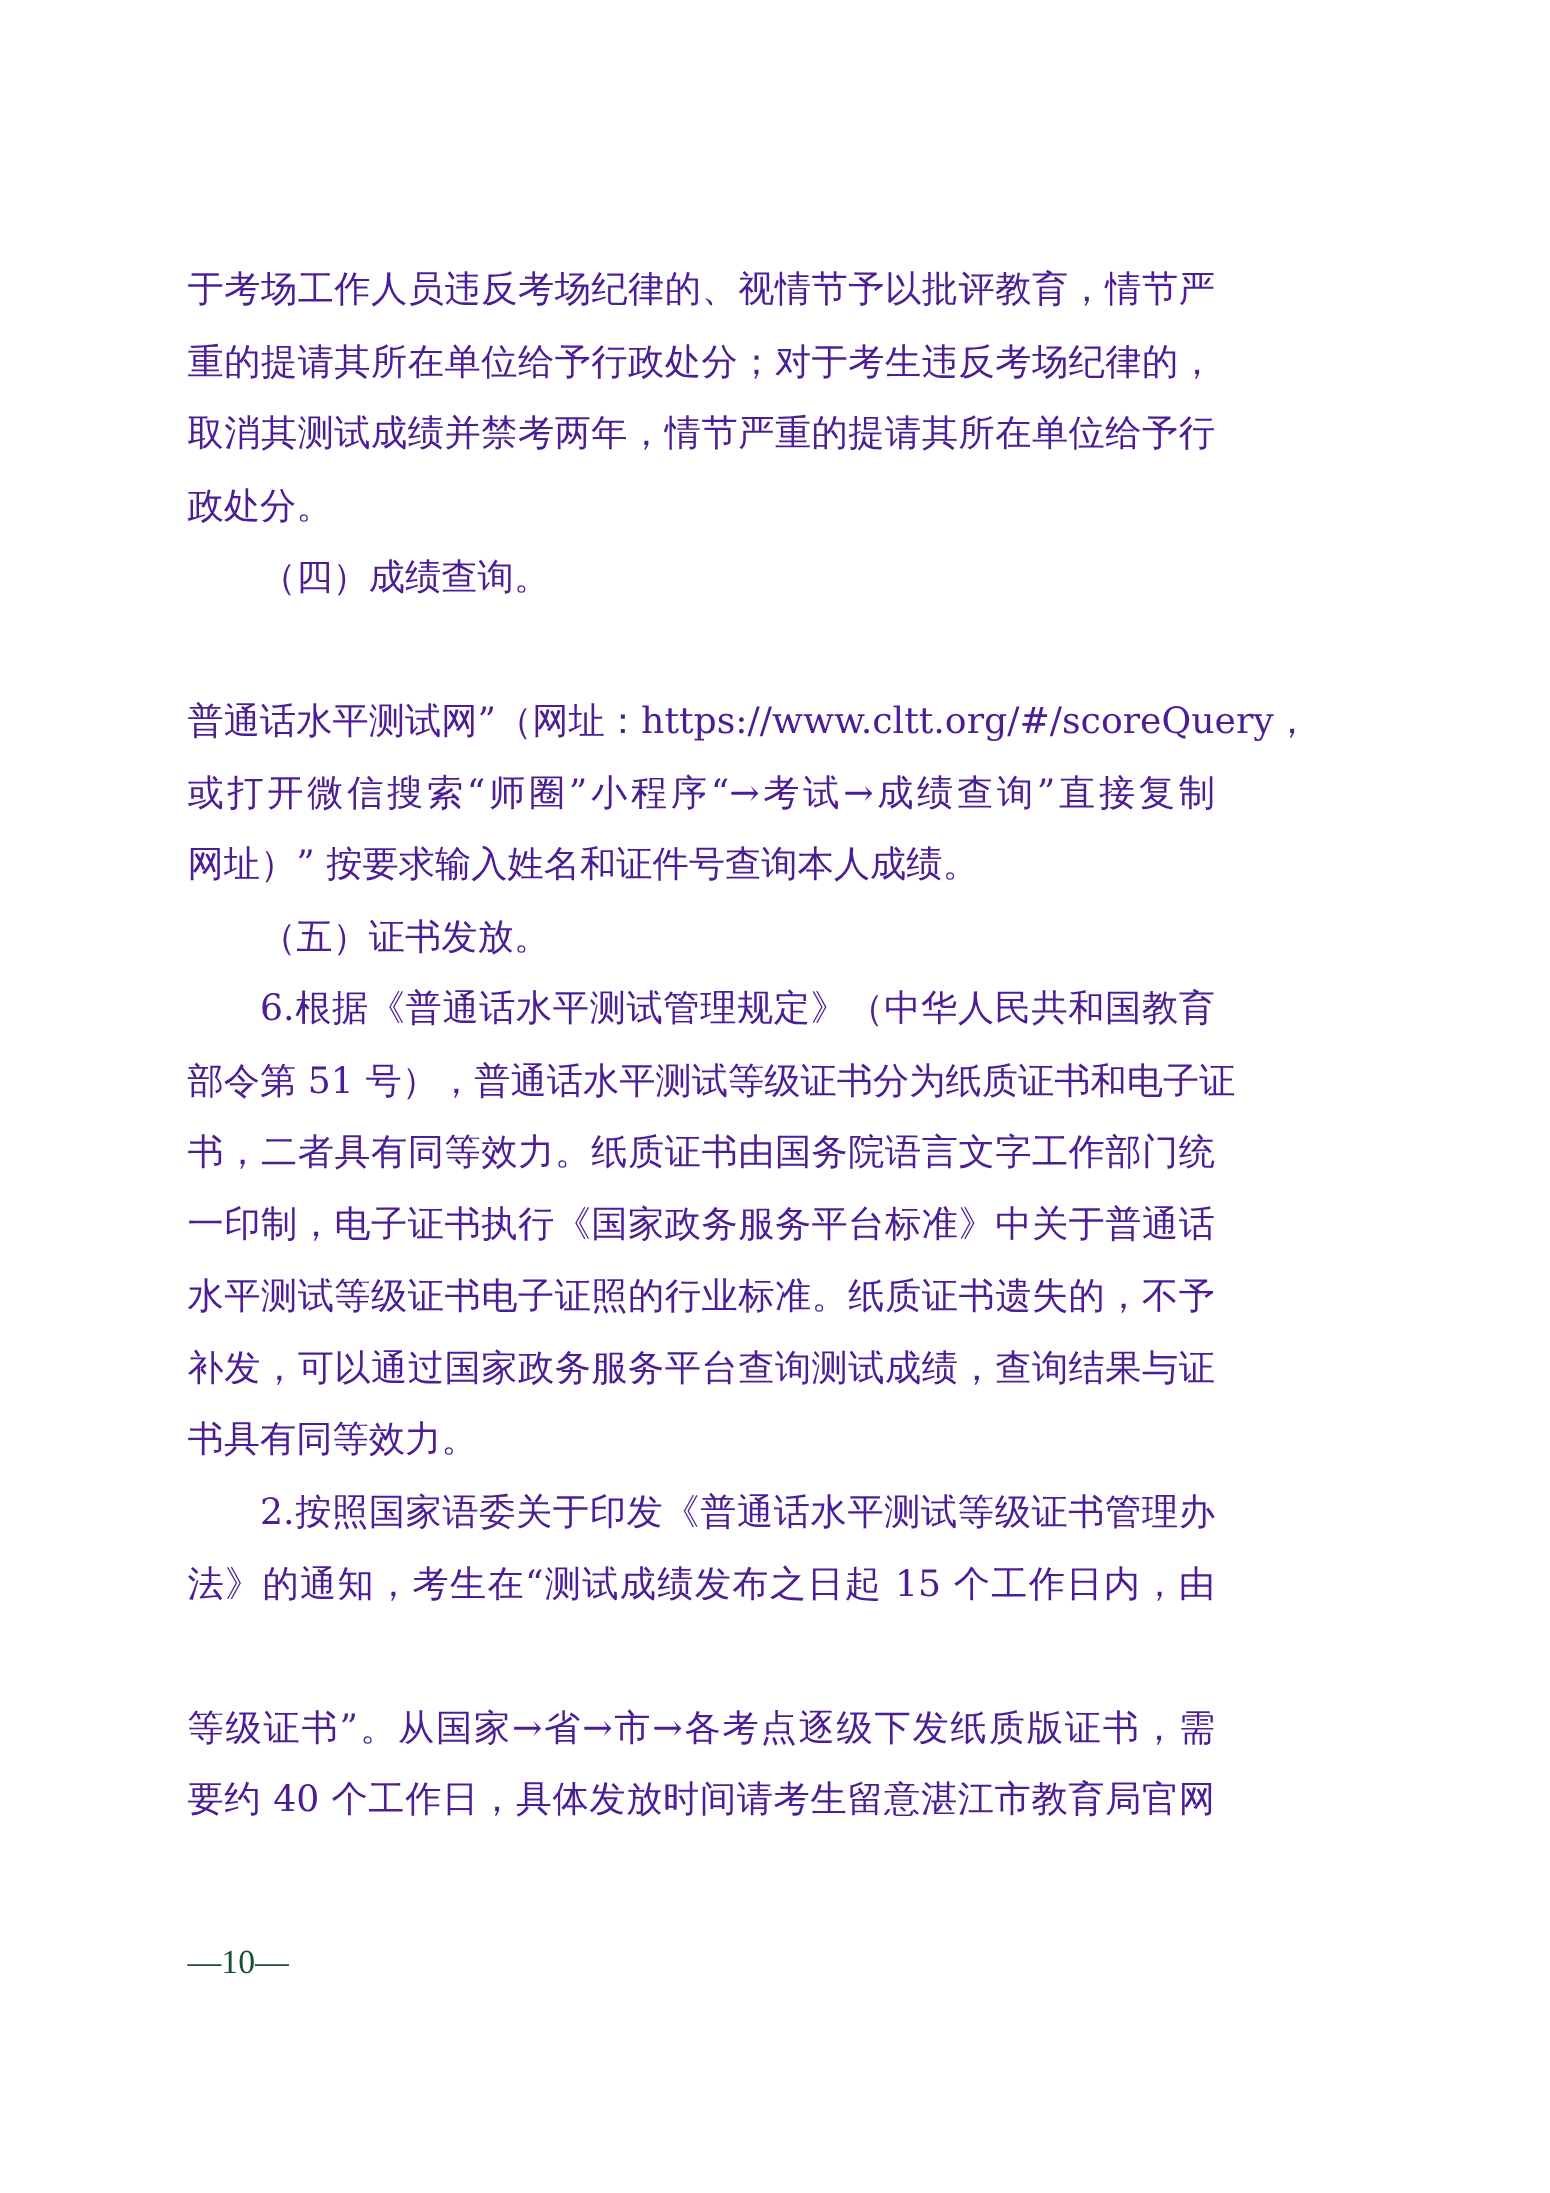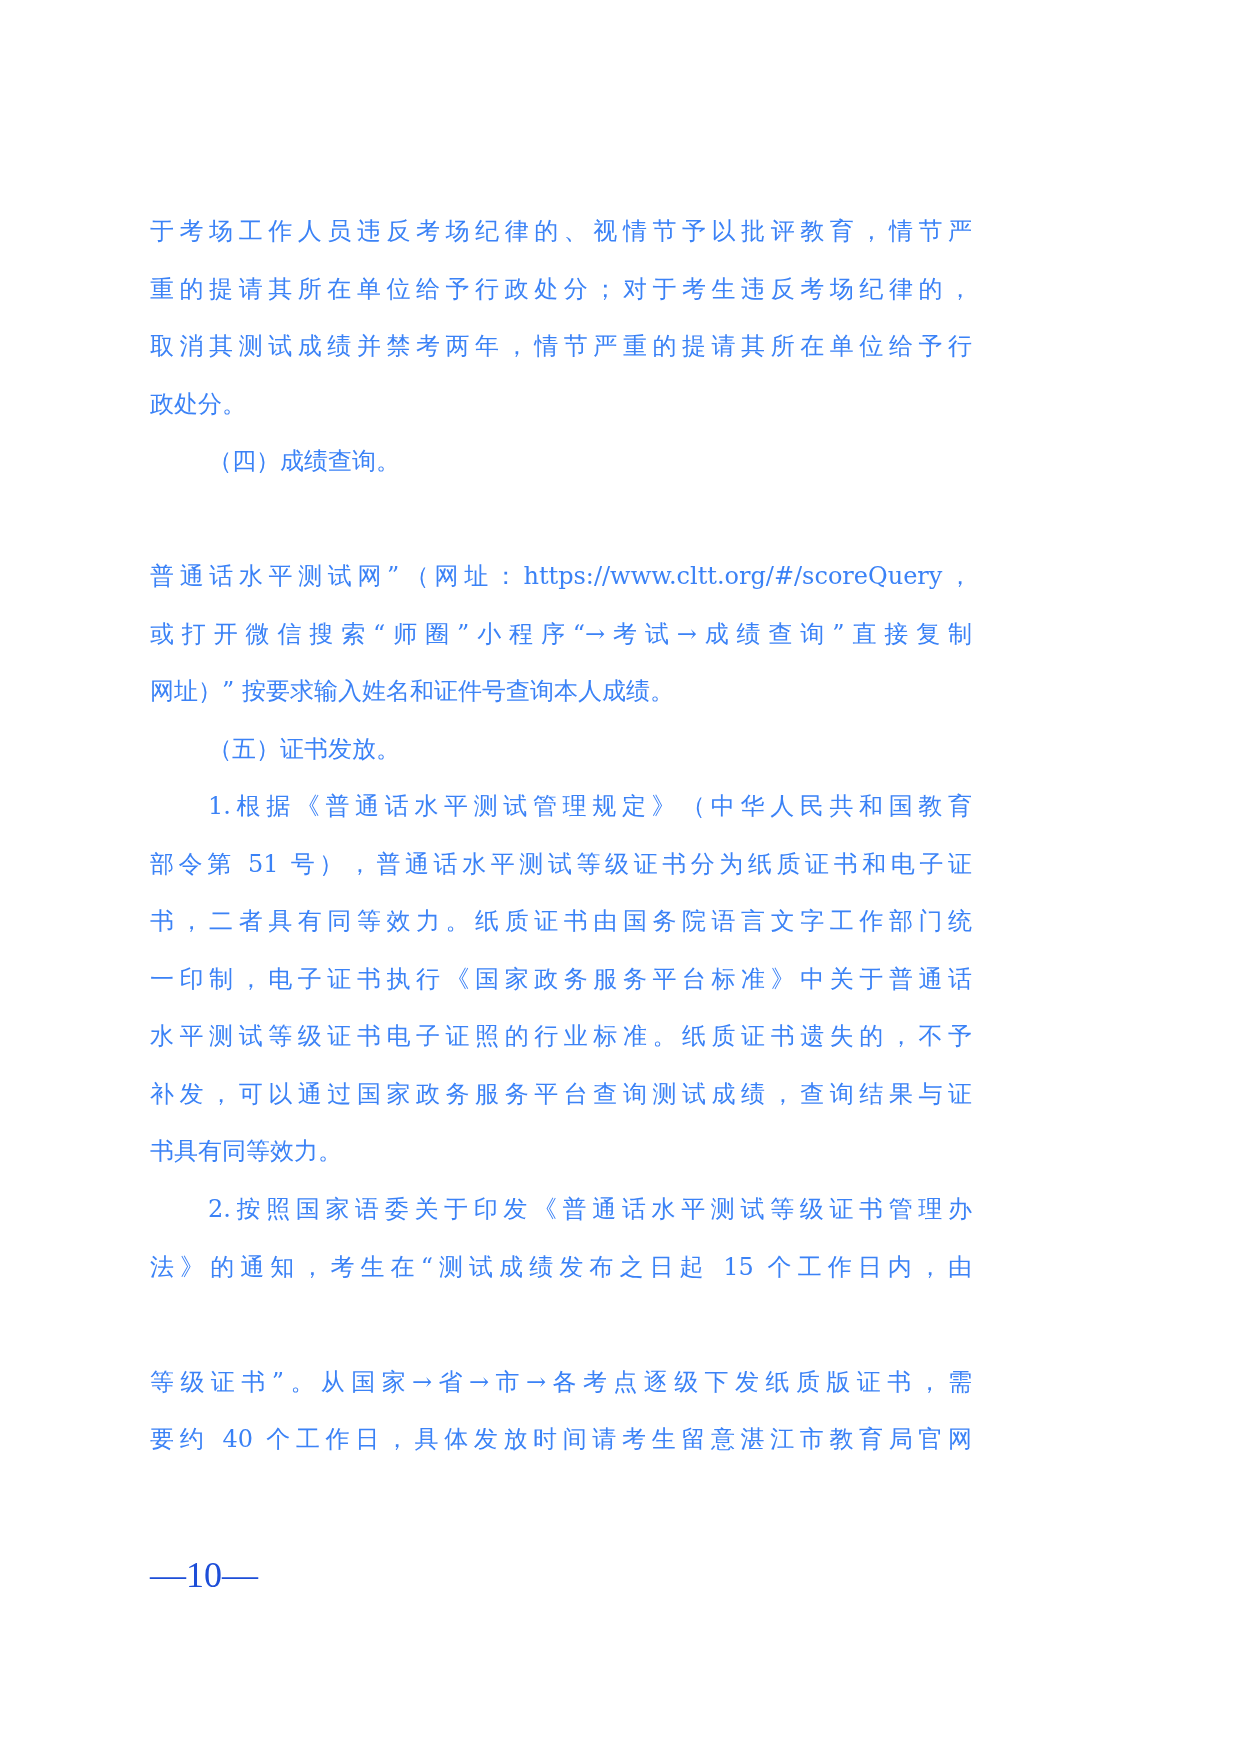--- a/index.html
+++ b/index.html
@@ -7,58 +7,58 @@
     .page {
       position: absolute; left: 0; top: 0; width: 1240px; height: 1754px; background: #fff;
     }
     .line {
       position: absolute;
       left: 150px;
       width: 822px;
       height: 57px;
       line-height: 57px;
       font-family: "DejaVu Serif", "Liberation Serif", serif;
-      font-size: 24px;
-      color: #3b82f6;
+      font-size: 29px;
+      color: #4c1d95;
       white-space: nowrap;
       text-align: justify;
       text-align-last: justify;
       letter-spacing: 0px;
     }
     .line.last { text-align-last: left; }
     .line.indent { left: 208px; width: 764px; }
     .heading { text-align-last: left; }
     .page-number {
       position: absolute;
       left: 150px;
       top: 1554px;
       font-family: "Liberation Serif", "DejaVu Serif", serif;
-      font-size: 36px;
-      color: #1d4ed8;
+      font-size: 27px;
+      color: #14532d;
       white-space: nowrap;
     }
   </style>
 </head>
 <body>
 
 <div class="page">
   <div class="line" style="top:203px">于考场工作人员违反考场纪律的、视情节予以批评教育，情节严</div>
   <div class="line" style="top:261px">重的提请其所在单位给予行政处分；对于考生违反考场纪律的，</div>
   <div class="line" style="top:318px">取消其测试成绩并禁考两年，情节严重的提请其所在单位给予行</div>
   <div class="line last" style="top:376px">政处分。</div>
 
   <div class="line indent heading" style="top:433px">（四）成绩查询。</div>
 
   <div class="line" style="top:548px">普通话水平测试网”（网址：https://www.cltt.org/#/scoreQuery，</div>
   <div class="line" style="top:606px">或打开微信搜索“师圈”小程序“→考试→成绩查询”直接复制</div>
   <div class="line last" style="top:663px">网址）”  按要求输入姓名和证件号查询本人成绩。</div>
 
   <div class="line indent heading" style="top:721px">（五）证书发放。</div>
 
-  <div class="line indent" style="top:778px">1.根据《普通话水平测试管理规定》（中华人民共和国教育</div>
+  <div class="line indent" style="top:778px">6.根据《普通话水平测试管理规定》（中华人民共和国教育</div>
   <div class="line" style="top:836px">部令第 51 号），普通话水平测试等级证书分为纸质证书和电子证</div>
   <div class="line" style="top:893px">书，二者具有同等效力。纸质证书由国务院语言文字工作部门统</div>
   <div class="line" style="top:951px">一印制，电子证书执行《国家政务服务平台标准》中关于普通话</div>
   <div class="line" style="top:1008px">水平测试等级证书电子证照的行业标准。纸质证书遗失的，不予</div>
   <div class="line" style="top:1066px">补发，可以通过国家政务服务平台查询测试成绩，查询结果与证</div>
   <div class="line last" style="top:1123px">书具有同等效力。</div>
 
   <div class="line indent" style="top:1181px">2.按照国家语委关于印发《普通话水平测试等级证书管理办</div>
   <div class="line" style="top:1239px">法》的通知，考生在“测试成绩发布之日起 15 个工作日内，由</div>
   <div class="line" style="top:1354px">等级证书”。从国家→省→市→各考点逐级下发纸质版证书，需</div>

